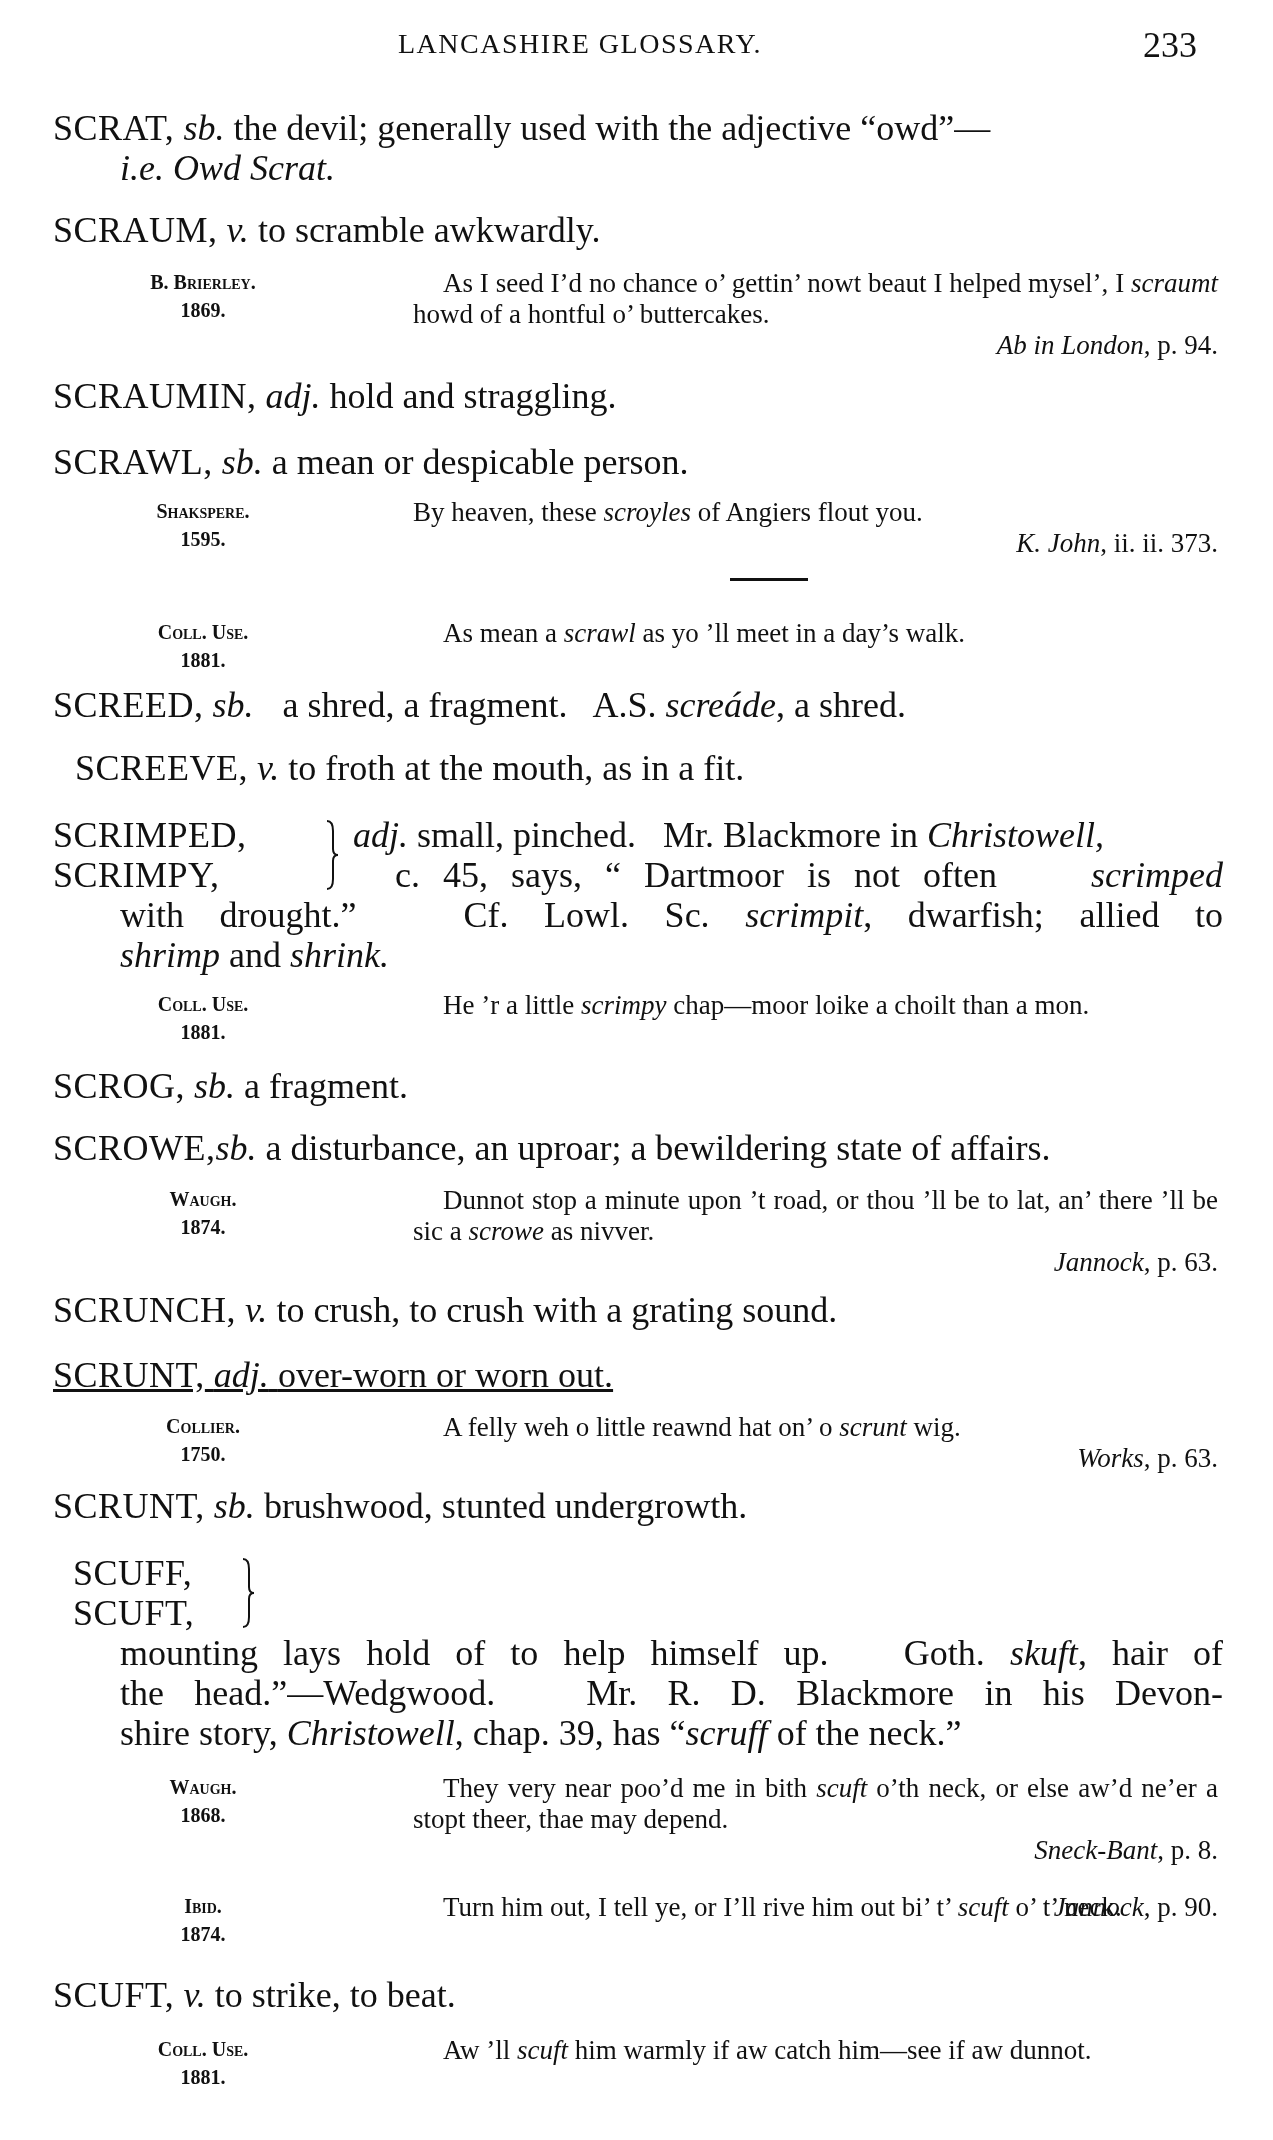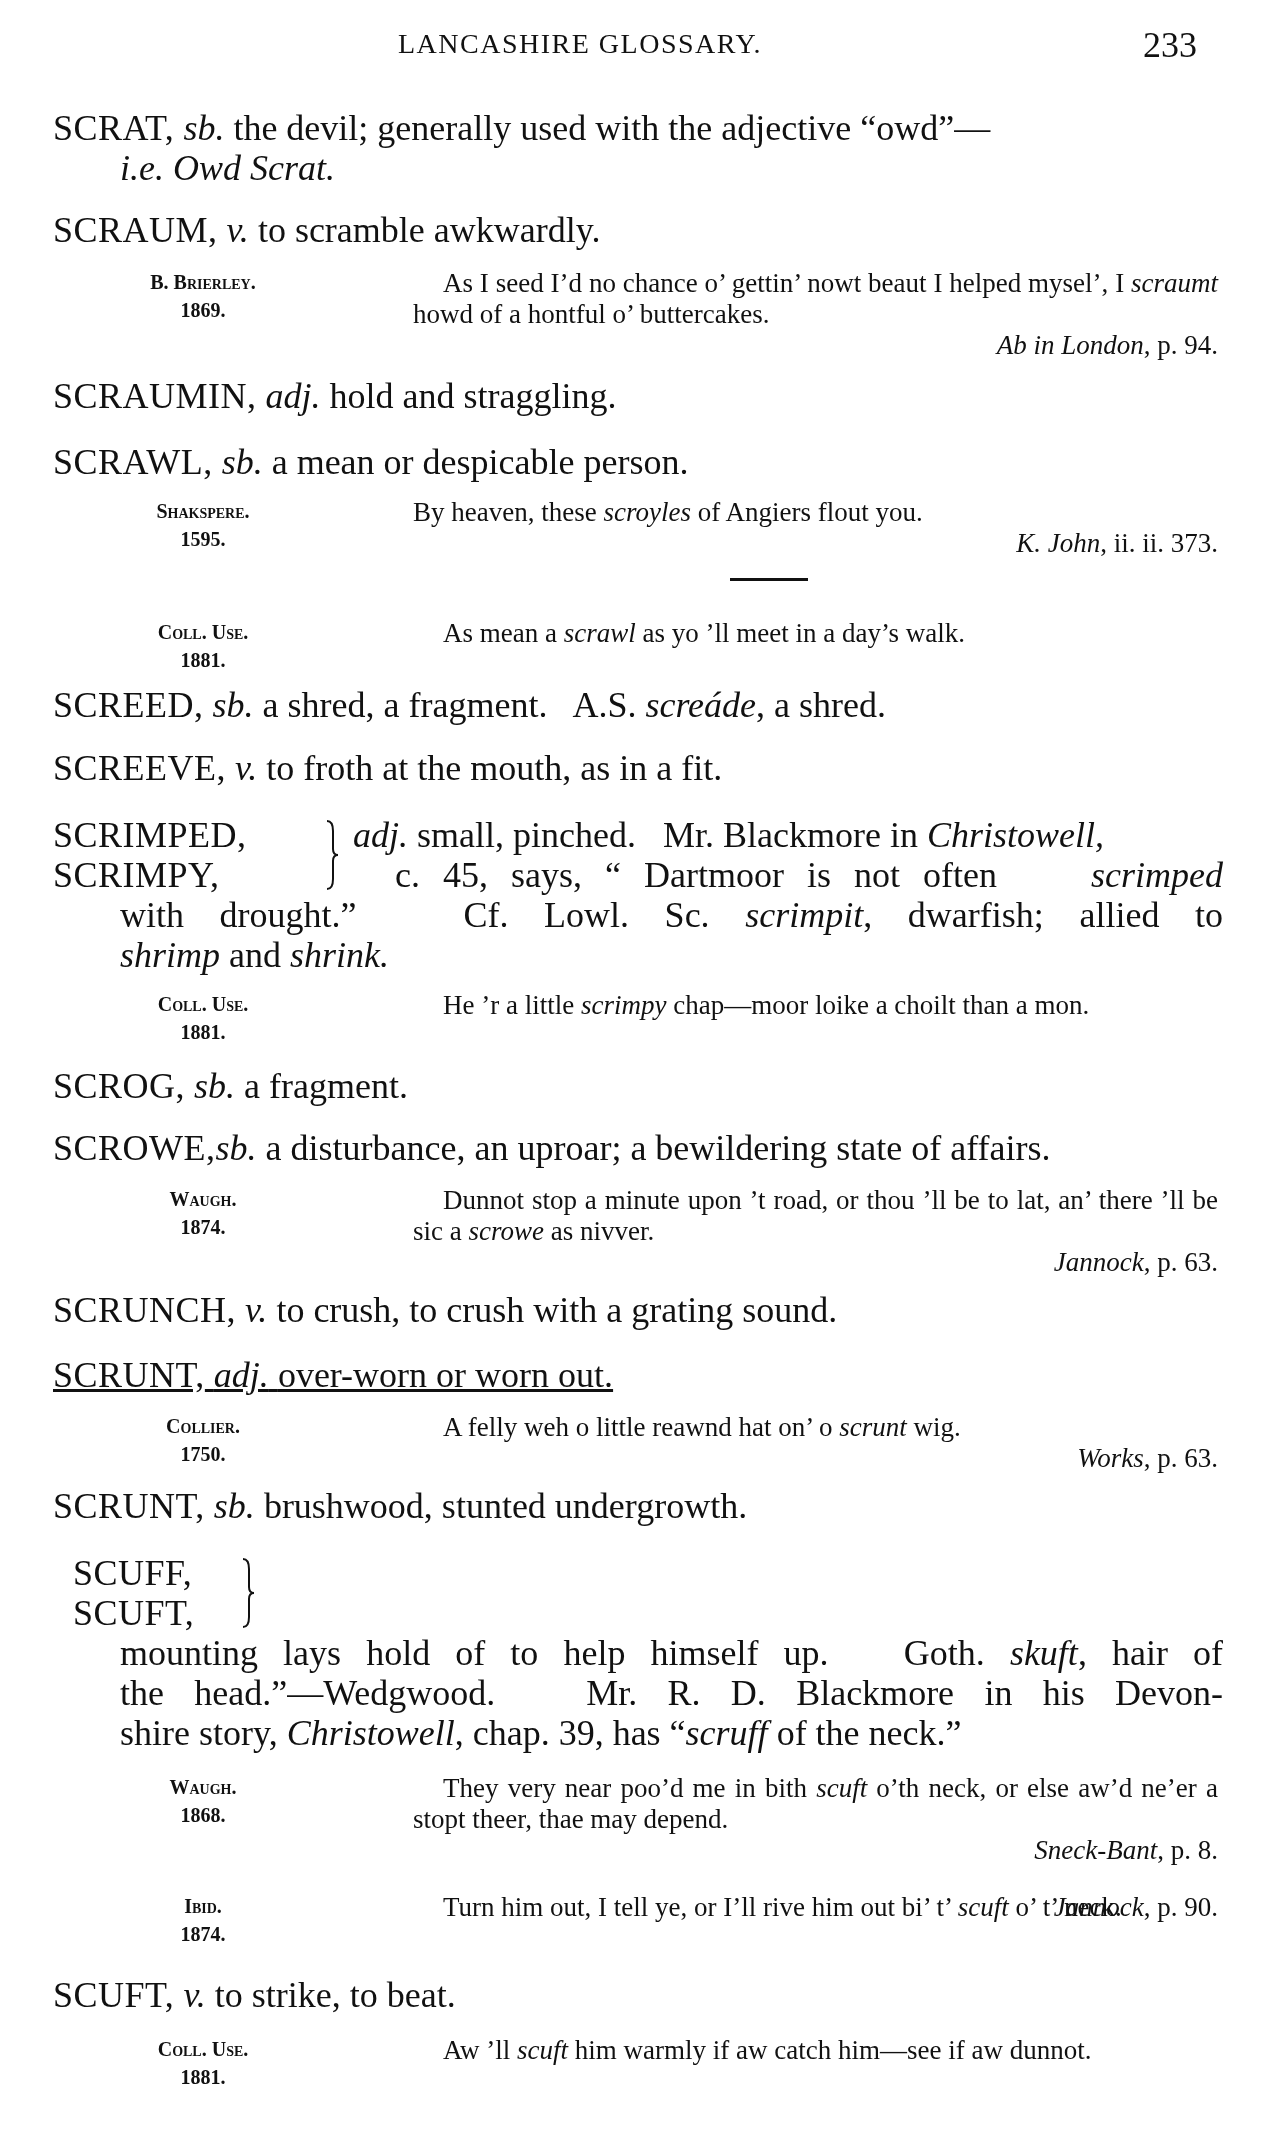--- a/index.html
+++ b/index.html
@@ -90,24 +90,24 @@
     <div class="src">
       <span>Coll. Use.</span>
       <span class="yr">1881.</span>
     </div>
     <div class="quote"><span>As mean a </span><i>scrawl</i><span> as yo ’ll meet in a day’s walk.</span></div>
   </div>
 
   <div class="entry" style="top:685px;">
     <span class="hw">SCREED,</span>
     <i>sb.</i>
-    <span style="white-space:pre;">a shred, a fragment.   A.S. </span><i>screáde</i><span>, a shred.</span>
-  </div>
-
-  <div class="entry" style="top:748px;">
+    <span style="white-space:pre;margin-left:20px;">a shred, a fragment.   A.S. </span><i>screáde</i><span>, a shred.</span>
+  </div>
+
+  <div class="entry" style="top:748px;margin-left:22px;">
     <span class="hw">SCREEVE,</span>
     <i>v.</i>
     <span>to froth at the mouth, as in a fit.</span>
   </div>
 
   <div class="entry" style="top:815px;">
     <div style="position:relative; height:80px;">
       <div style="position:absolute; left:0; top:0;">
         <div class="hw">SCRIMPED,</div>
         <div class="hw">SCRIMPY,</div>

